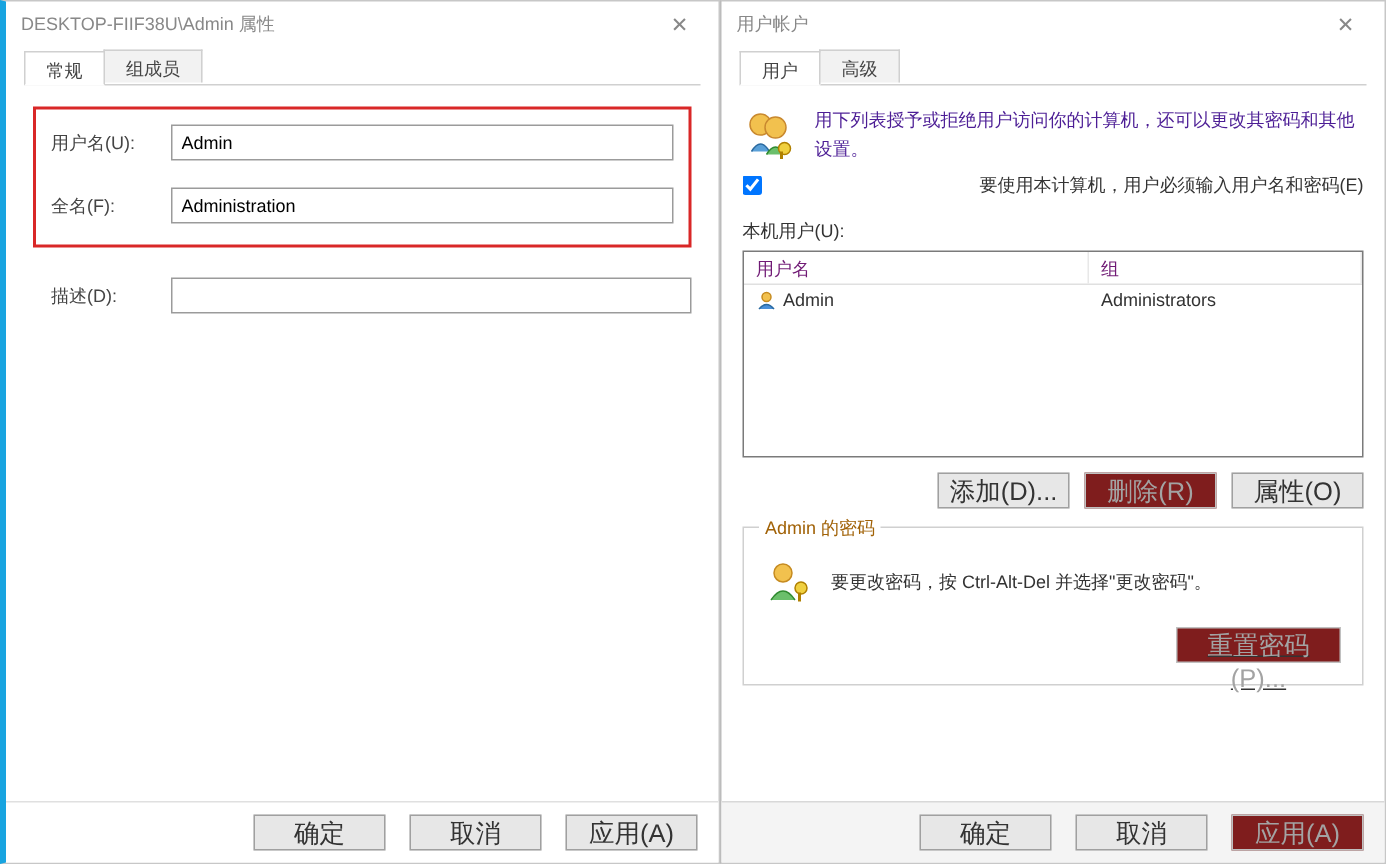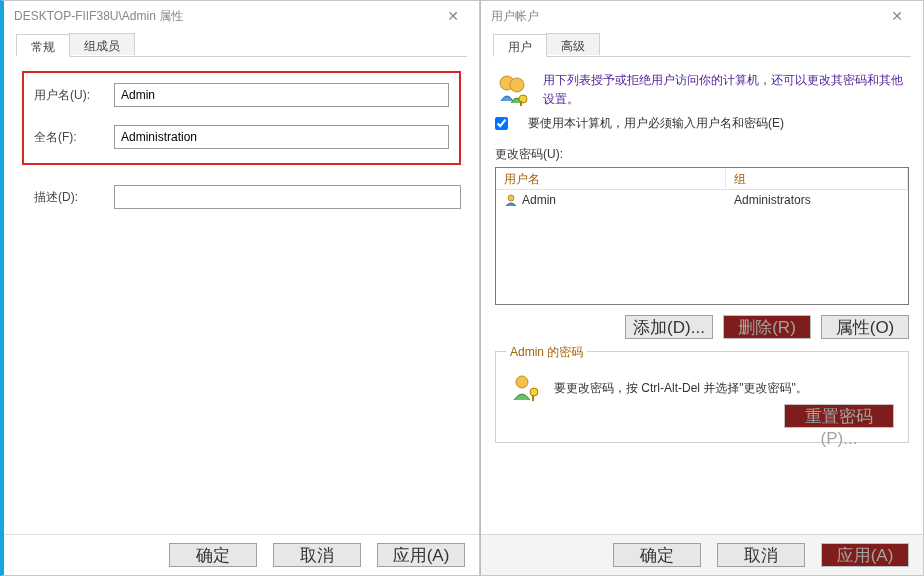--- a/index.html
+++ b/index.html
@@ -102,39 +102,39 @@
     height: 24px;
     padding: 2px 6px;
     font-size: 12px;
     font-family: inherit;
   }
   .formrow.outside { margin-top: 20px; padding-left: 12px; }
   
   .infotop { display: flex; gap: 12px; padding: 8px 14px 0 14px; }
   .iconbox { width: 36px; height: 36px; flex-shrink: 0; }
   .infotext { flex: 1; line-height: 1.6; color: #4c1d95; }
-  .checkboxrow { padding: 6px 14px; display: flex; align-items: center; gap: 20px; color: #333; }
+  .checkboxrow { padding: 6px 14px; display: flex; align-items: center; gap: 20px; color: #333; justify-content: space-between; }
   .checkboxrow input { margin: 0; }
   .subtitle { padding: 8px 14px 4px; color: #333; }
   .listbox {
     margin: 0 14px;
     border: 1px solid #7a7a7a;
     height: 138px;
     overflow: hidden;
     background: #fff;
   }
   .listhdr {
     display: flex;
     background: #fff;
     border-bottom: 1px solid #e0e0e0;
     height: 22px;
   }
   .listhdr .col {
     padding: 3px 8px;
-    color: #a16207;
+    color: #701a75;
     border-right: 1px solid #e8e8e8;
   }
   .col.user { width: 230px; }
   .col.group { flex: 1; }
   .listrow {
     display: flex;
     height: 20px;
     align-items: center;
     cursor: pointer;
   }
@@ -175,21 +175,21 @@
     position: absolute;
     top: -8px;
     left: 10px;
     background: #fff;
     padding: 0 4px;
     color: #a16207;
     font-size: 12px;
   }
   .pwbox { display: flex; gap: 12px; align-items: center; }
   .pwmsg { flex: 1; color: #333; }
-  .pwbtnrow { display: flex; justify-content: flex-end; margin-top: 0; }
+  .pwbtnrow { display: flex; justify-content: flex-end; margin-top: 14px; text-decoration: underline; }
   
   .bottombar {
     border-top: 1px solid #d8d8d8;
     padding: 8px 14px;
     display: flex;
     justify-content: flex-end;
     gap: 16px;
     background: #f4f4f4;
   }
   .dialog.left .bottombar { background: #fff; border-top: 1px solid #e0e0e0;}
@@ -249,21 +249,21 @@
             <circle cx="28" cy="28" r="4" fill="#f0d040" stroke="#b08000"></circle>
             <rect x="25" y="30" width="2" height="5" fill="#b08000"></rect>
           </svg>
       </span>
       <div class="infotext">用下列表授予或拒绝用户访问你的计算机，还可以更改其密码和其他设置。</div>
     </div>
     <div class="checkboxrow">
       <input type="checkbox" checked="" style="">
       <span>要使用本计算机，用户必须输入用户名和密码(E)</span>
     </div>
-    <div class="subtitle">更改密码(U):</div>
+    <div class="subtitle">本机用户(U):</div>
     <div class="listbox">
       <div class="listhdr">
         <div class="col user">用户名</div>
         <div class="col group">组</div>
       </div>
       <div class="listrow">
         <div class="cell user">
           <span class="usericon">
             <svg viewBox="0 0 14 14">
                 <circle cx="7" cy="5" r="3" fill="#f2c14e" stroke="#c68b20"></circle>

